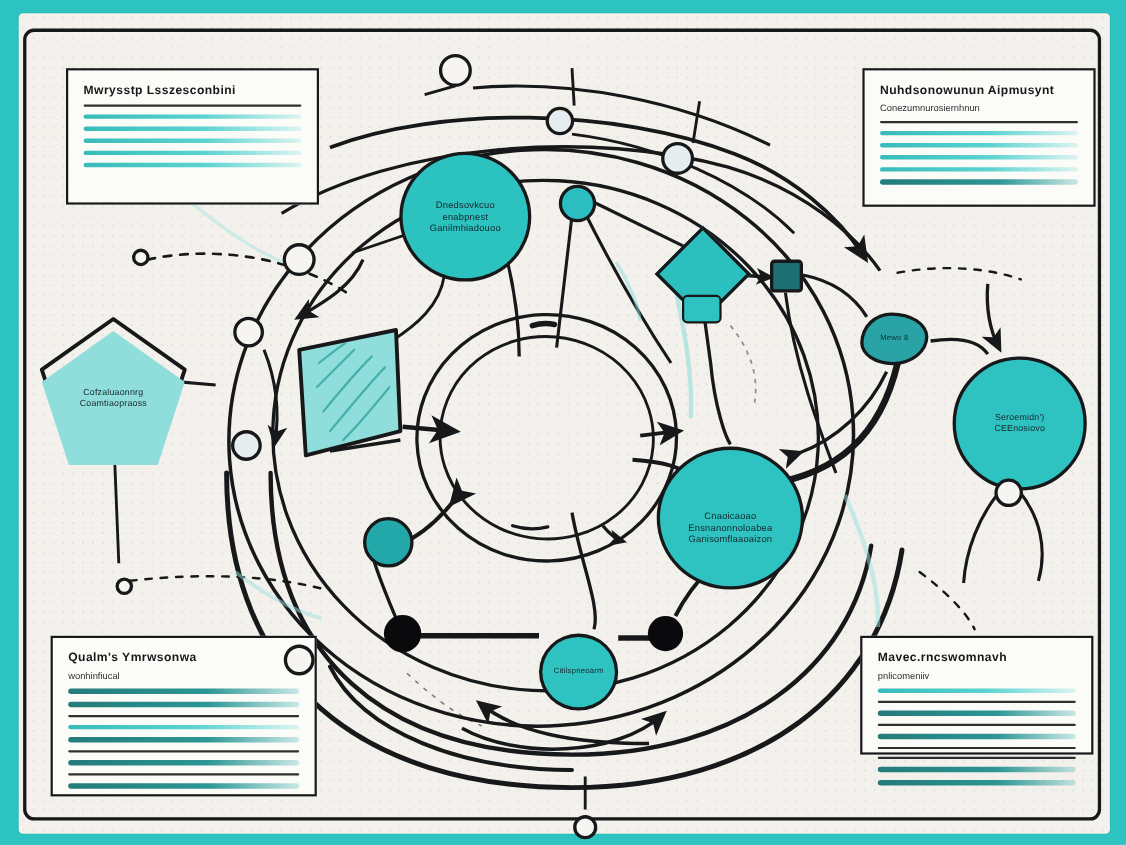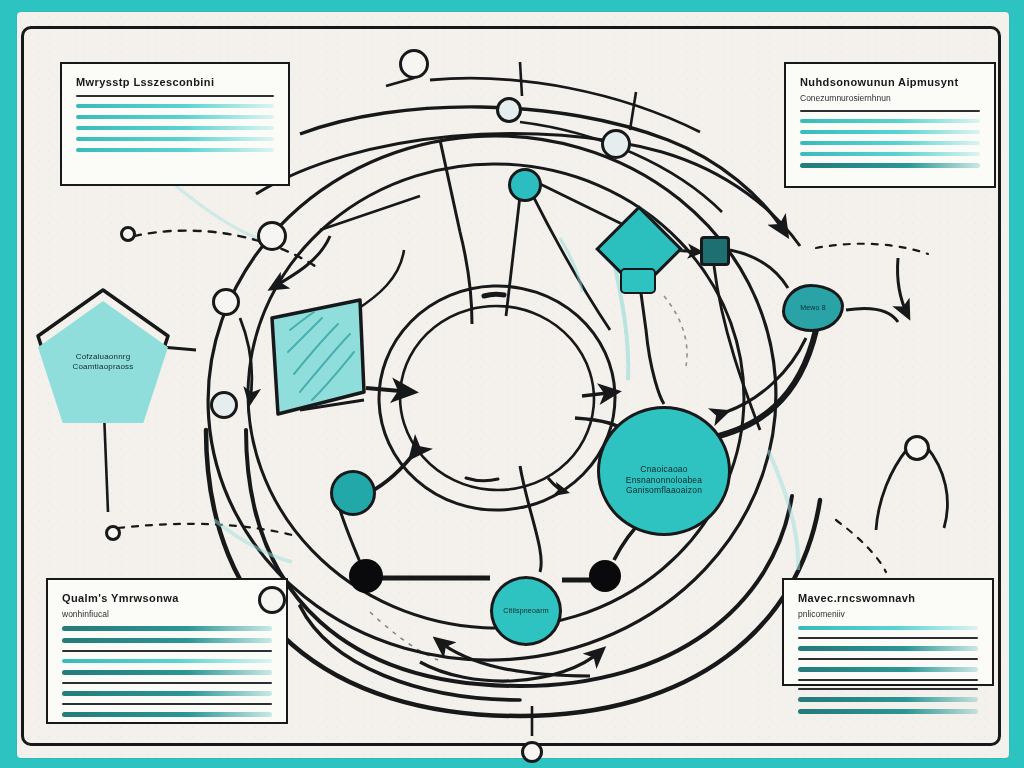--- a/index.html
+++ b/index.html
@@ -341,26 +341,32 @@
         <div class="cl tealdk"></div>
       <div class="cl rule"></div>
         <div class="cl tealdk"></div>
         <div class="cl rule"></div>
       <div class="cl rule"></div>
         <div class="cl tealdk"></div>
         <div class="cl tealdk"></div>
     </div>
   </div>
 
+  <div class="node circle" id="node-top">
+    <div class="lbl">Dnedsovkcuo<br>enabpnest<br>Ganilmhiadouoo</div>
+  </div>
 
 
   <div class="node circle" id="node-right-lower">
     <div class="lbl" style="margin-top:18px">Cnaoicaoao<br>Ensnanonnoloabea<br>Ganisomflaaoaizon</div>
   </div>
 
+  <div class="node circle" id="node-right">
+    <div class="lbl">Seroemidn')<br>CEEnosiovo</div>
+  </div>
 
   <div class="node circle" id="node-bottom-mid">
     <div class="lbl">Citilspneoarm</div>
   </div>
 
   <div class="node" id="node-pentagon">
     <div class="lbl" style="font-size:8px">Cofzaluaonnrg<br>Coamtiaopraoss</div>
   </div>
 
   <div class="node" id="node-diamond"></div>

